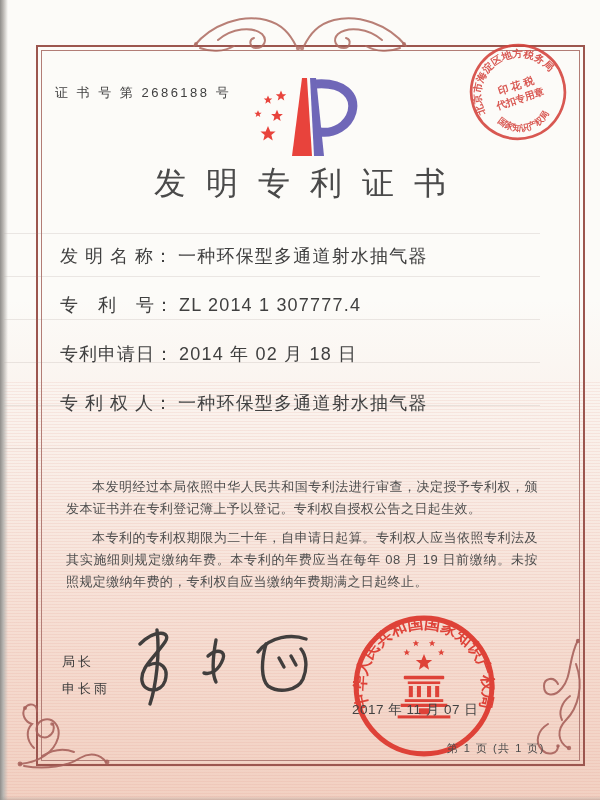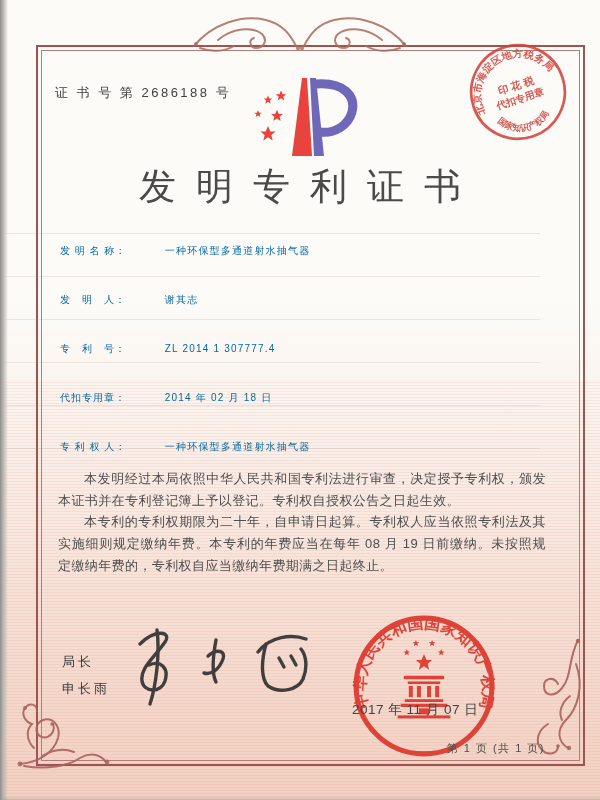--- a/index.html
+++ b/index.html
@@ -23,34 +23,34 @@
   .frame-outer{position:absolute;left:36px;top:45px;width:545px;height:717px;
     border:2px solid #9c564f;z-index:2;}
   .frame-inner{position:absolute;left:3px;top:3px;right:3px;bottom:3px;
     border:1px solid #b27d76;}
   
   .orn{position:absolute;z-index:3;}
   
   .cert-no{position:absolute;left:55px;top:84px;font-size:13px;letter-spacing:2.5px;color:#3f3f3f;z-index:4;}
   .logo{position:absolute;left:250px;top:74px;z-index:4;}
   .title{position:absolute;left:0;top:162px;width:600px;text-align:center;
-    font-size:37px;letter-spacing:20px;text-indent:20px;color:#4a4a4a;font-weight:500;z-index:4;}
+    font-size:32px;letter-spacing:20px;text-indent:20px;color:#4a4a4a;font-weight:500;z-index:4;}
   
   .tax-stamp{position:absolute;left:466px;top:40px;width:104px;height:104px;
     transform:rotate(-18deg);opacity:.88;z-index:5;}
   
   .fields{position:absolute;left:60px;top:238px;width:490px;z-index:4;}
-  .frow{height:43px;padding-top:6px;font-size:10px;color:#0369a1;}
+  .frow{height:43px;padding-top:6px;font-size:18px;color:#404040;}
   .flabel{display:inline-block;min-width:102px;letter-spacing:1px;}
   .fvalue{letter-spacing:1.2px;}
   .sep{position:absolute;left:4px;width:536px;height:1px;background:rgba(140,125,118,.16);z-index:2;}
   
   .body-text{position:absolute;left:58px;top:468px;width:488px;z-index:4;
     font-size:13px;line-height:21.7px;text-align:justify;color:#4e4e4e;letter-spacing:.4px;}
-  .body-text p{margin:0;text-indent:2em;}
+  .body-text p{margin:8px;text-indent:2em;}
   
   .sig-block{position:absolute;left:62px;top:648px;z-index:4;font-size:13px;color:#3a3a3a;letter-spacing:3px;line-height:27px;}
   .sig-svg{position:absolute;left:112px;top:624px;z-index:5;}
   
   .big-seal{position:absolute;left:348px;top:610px;width:152px;height:152px;opacity:.92;z-index:4;}
   .seal-date{position:absolute;left:352px;top:701px;font-size:13.5px;color:#424242;letter-spacing:.5px;z-index:6;}
   
   .footer{position:absolute;left:0;top:741px;width:545px;text-align:right;
     font-size:11px;color:#4a4a4a;letter-spacing:1.5px;z-index:4;}
 </style>
@@ -159,29 +159,25 @@
     <text x="50" y="47" text-anchor="middle" font-size="10" fill="#d4423c" font-weight="bold">印 花 税</text>
     <text x="50" y="60" text-anchor="middle" font-size="9.5" fill="#d4423c" font-weight="bold">代扣专用章</text>
   </svg>
 
   <div class="fields">
     <div class="frow">
       <span class="flabel">发 明 名 称：</span>
       <span class="fvalue">一种环保型多通道射水抽气器</span>
     </div>
     <div class="frow">
-      <span class="flabel">发　明　人：</span>
-      <span class="fvalue">谢其志</span>
-    </div>
-    <div class="frow">
       <span class="flabel">专　利　号：</span>
       <span class="fvalue">ZL 2014 1 307777.4</span>
     </div>
     <div class="frow">
-      <span class="flabel">代扣专用章：</span>
+      <span class="flabel">专利申请日：</span>
       <span class="fvalue">2014 年 02 月 18 日</span>
     </div>
     <div class="frow">
       <span class="flabel">专 利 权 人：</span>
       <span class="fvalue">一种环保型多通道射水抽气器</span>
     </div>
   </div>
 
   <div class="body-text">
     <p>本发明经过本局依照中华人民共和国专利法进行审查，决定授予专利权，颁发本证书并在专利登记簿上予以登记。专利权自授权公告之日起生效。</p>

